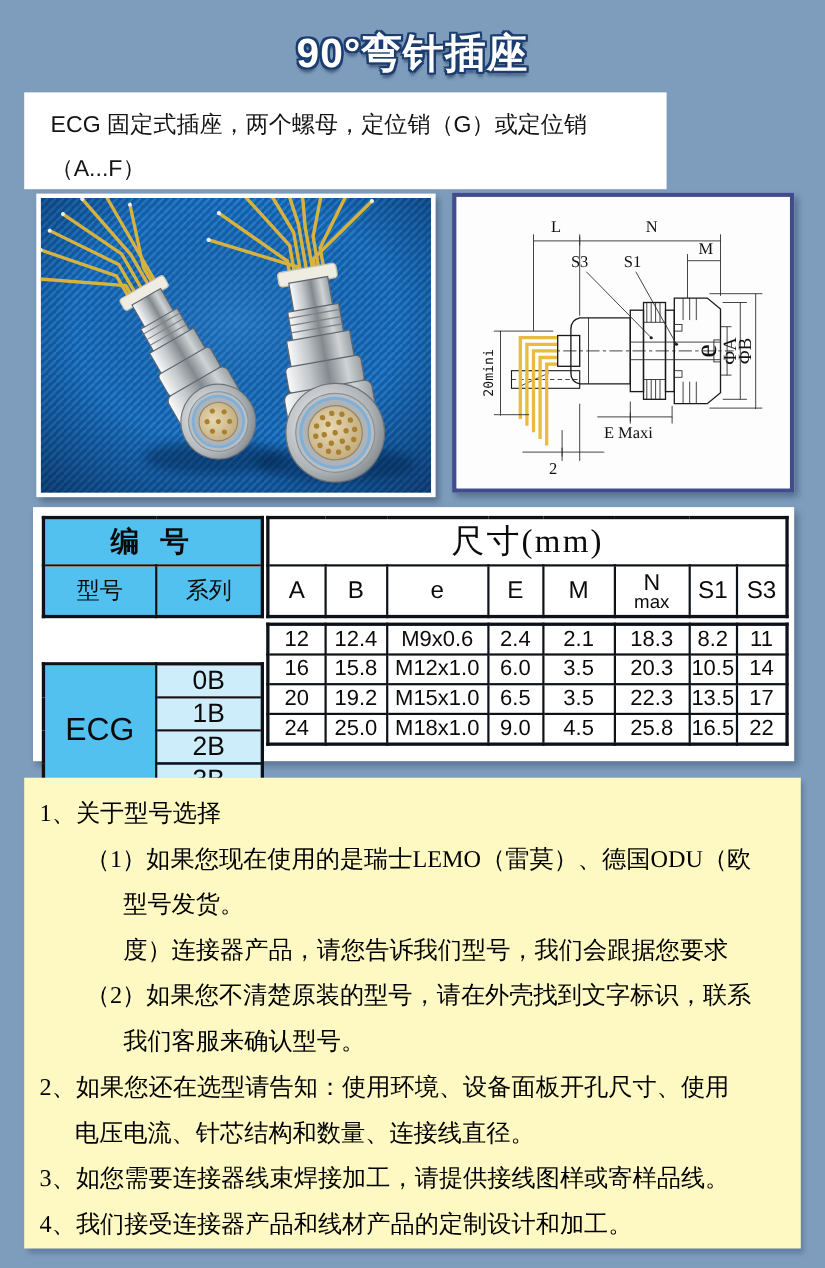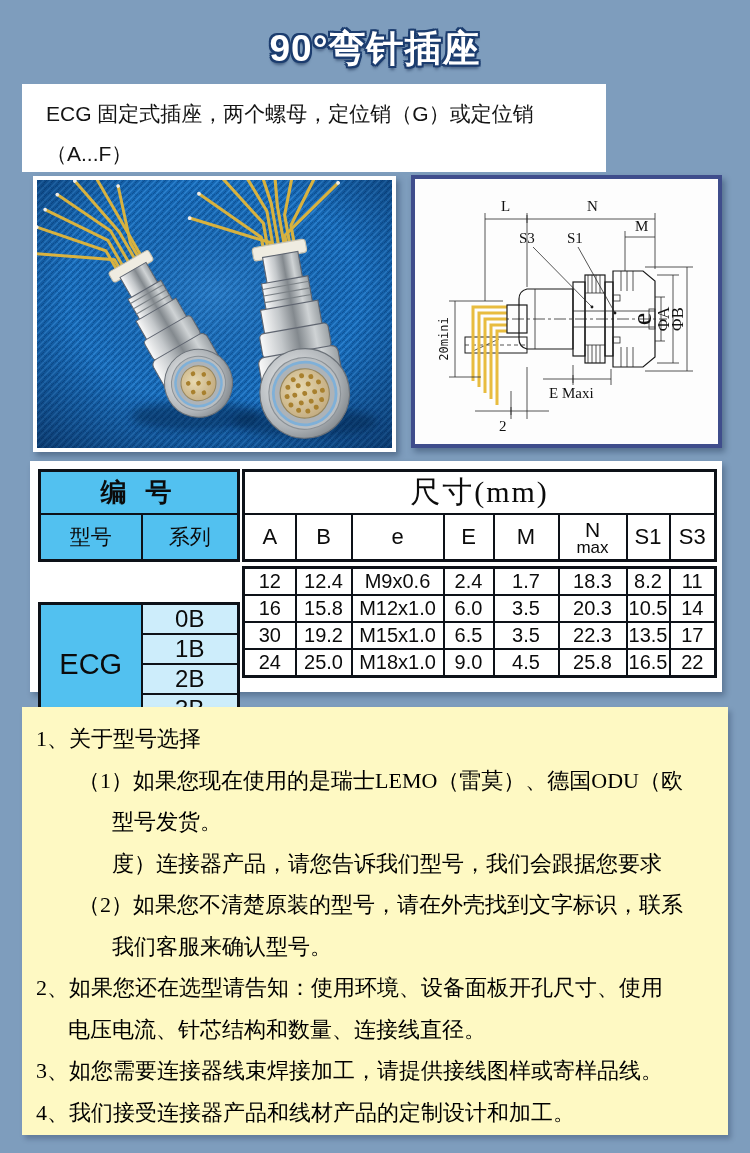--- a/index.html
+++ b/index.html
@@ -422,37 +422,37 @@
           <col style="width:68px">
           <col style="width:43px">
           <col style="width:46px">
         </colgroup>
       <tbody>
           <tr class="brow">
         <td class="cell-val">12</td>
         <td class="cell-val">12.4</td>
         <td class="cell-val">M9x0.6</td>
         <td class="cell-val">2.4</td>
-        <td class="cell-val">1.7</td>
+        <td class="cell-val">2.1</td>
         <td class="cell-val">18.3</td>
         <td class="cell-val">8.2</td>
         <td class="cell-val">11</td>
       </tr>
       <tr class="brow">
         <td class="cell-val">16</td>
         <td class="cell-val">15.8</td>
         <td class="cell-val">M12x1.0</td>
         <td class="cell-val">6.0</td>
         <td class="cell-val">3.5</td>
         <td class="cell-val">20.3</td>
         <td class="cell-val">10.5</td>
         <td class="cell-val">14</td>
       </tr>
       <tr class="brow">
-        <td class="cell-val">30</td>
+        <td class="cell-val">20</td>
         <td class="cell-val">19.2</td>
         <td class="cell-val">M15x1.0</td>
         <td class="cell-val">6.5</td>
         <td class="cell-val">3.5</td>
         <td class="cell-val">22.3</td>
         <td class="cell-val">13.5</td>
         <td class="cell-val">17</td>
       </tr>
       <tr class="brow">
         <td class="cell-val">24</td>

